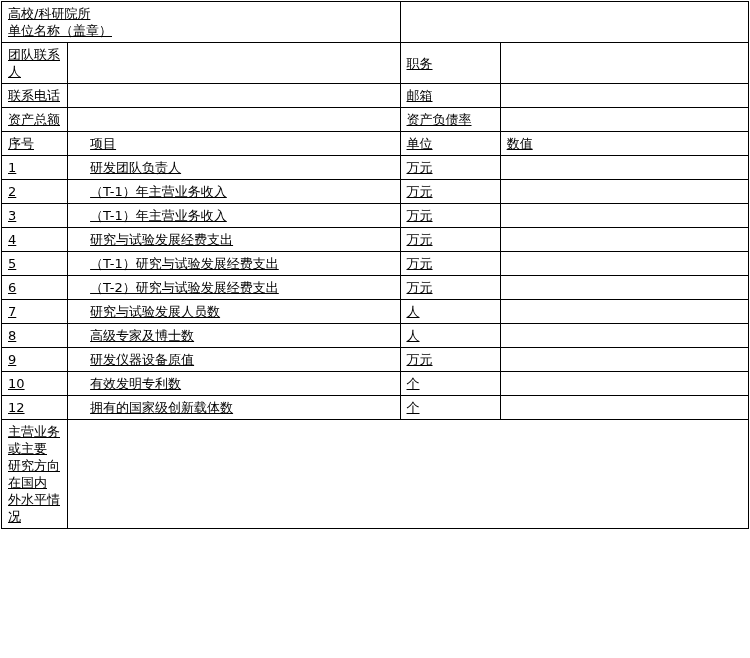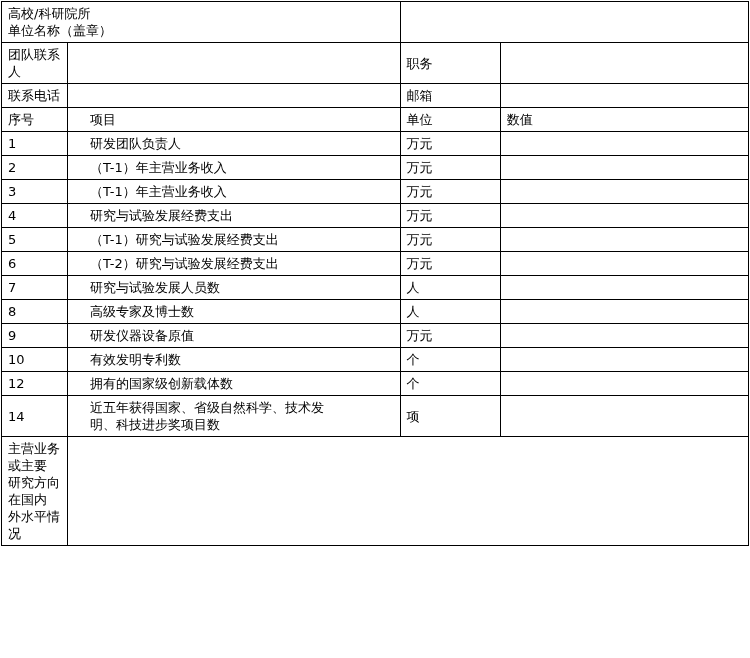--- a/index.html
+++ b/index.html
@@ -17,20 +17,21 @@
     height: 658px;
     position: relative;
     overflow: hidden;
     box-sizing: border-box;
   }
   table.form {
     border-collapse: collapse;
     table-layout: fixed;
     width: 748px;
     margin: 1px 0 12px 1px;
+    text-decoration: underline;
   }
   table.form td {
     border: 1px solid #000000;
     padding: 3px 6px;
     vertical-align: middle;
     font-size: 13px;
     line-height: 17px;
     word-break: break-all;
   }
   td.hdr {
@@ -77,20 +78,26 @@
       <tr>
         <td>团队联系人</td>
         <td class="blank"></td>
         <td>职务</td>
         <td class="blank"></td>
       </tr>
       <tr>
         <td>联系电话</td>
         <td class="blank"></td>
         <td>邮箱</td>
+        <td class="blank"></td>
+      </tr>
+      <tr>
+        <td>资产总额</td>
+        <td class="blank"></td>
+        <td>资产负债率</td>
         <td class="blank"></td>
       </tr>
 
       <tr>
         <td class="r-num">序号</td>
         <td class="indent">项目</td>
         <td>单位</td>
         <td>数值</td>
       </tr>
 
@@ -153,27 +160,20 @@
         <td class="indent">有效发明专利数</td>
         <td>个</td>
         <td class="blank"></td>
       </tr>
       <tr>
         <td class="r-num">12</td>
         <td class="indent">拥有的国家级创新载体数</td>
         <td>个</td>
         <td class="blank"></td>
       </tr>
-      <tr>
-        <td class="r-num">14</td>
-        <td class="indent multi">近五年获得国家、省级自然科学、技术发
-明、科技进步奖项目数</td>
-        <td>项</td>
-        <td class="blank"></td>
-      </tr>
 
       <tr>
         <td class="hdr top-label" style="height:58px">主营业务或主要
 研究方向在国内
 外水平情况</td>
         <td class="blank" colspan="3"></td>
       </tr>
 
     </tbody>
   </table>

